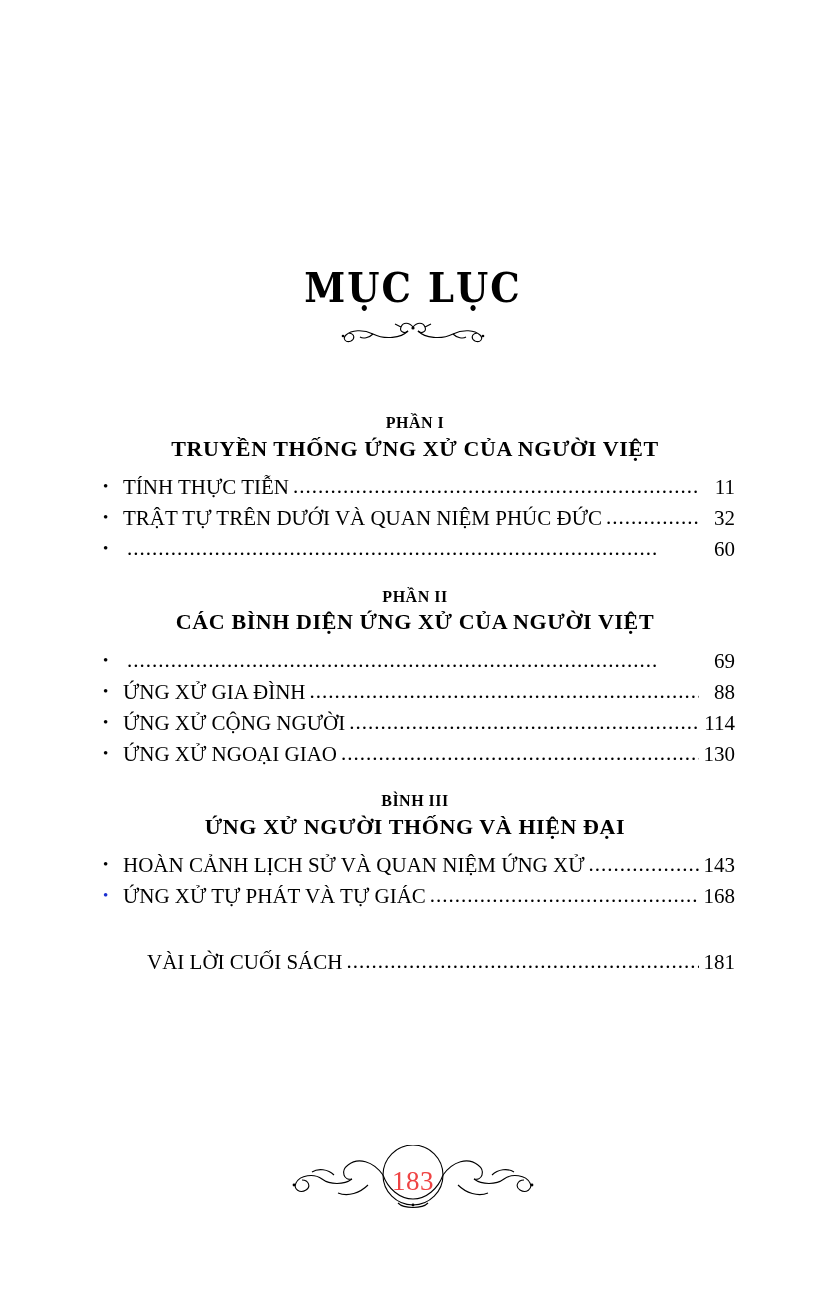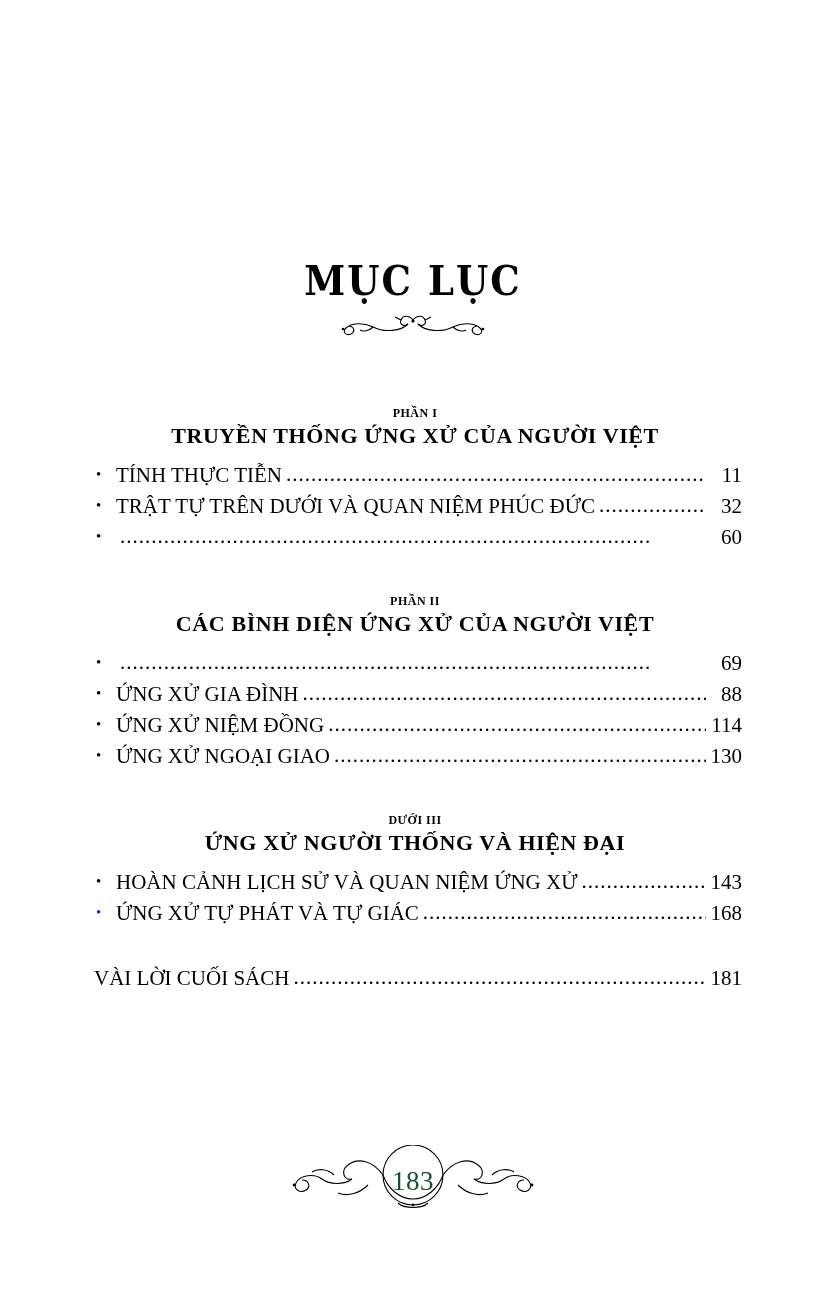--- a/index.html
+++ b/index.html
@@ -12,21 +12,21 @@
     height: 1292px;
     position: relative;
     font-family: "Liberation Serif", serif;
     color: #000000;
     overflow: hidden;
   }
 
   .page {
     position: absolute;
     inset: 0;
-    padding: 0;
+    padding: 7px;
   }
 
   
   .title-block {
     margin-top: 262px;
     text-align: center;
   }
   .title {
     font-family: "DejaVu Serif", serif;
     font-weight: bold;
@@ -44,30 +44,30 @@
     align-items: center;
     height: 30px;
   }
 
   
   .toc {
     margin-top: 66px;
     padding: 0 84px 0 88px;
   }
   .section + .section {
-    margin-top: 40px;
+    margin-top: 20px;
   }
   .section-head {
     text-align: center;
     line-height: 1.35;
   }
   .part-label {
     font-family: "Liberation Serif", serif;
     font-weight: bold;
-    font-size: 12px;
+    font-size: 16px;
     letter-spacing: 0.5px;
   }
   .part-title {
     font-family: "Liberation Serif", serif;
     font-weight: bold;
     font-size: 22px;
     letter-spacing: 0.6px;
   }
 
   .entries {
@@ -109,41 +109,42 @@
     white-space: nowrap;
     font-size: 21px;
     text-align: right;
     min-width: 34px;
   }
 
   
   .closing {
     margin-top: 34px;
     padding: 0 84px 0 88px;
+    margin-left: 46px;
   }
   .closing .entry {
     padding-left: 6px;
   }
 
   
   .footer {
     position: absolute;
     left: 0;
     right: 0;
     top: 1140px;
     display: flex;
     justify-content: center;
     align-items: center;
     height: 90px;
   }
   .footer-num {
     position: absolute;
     font-size: 27px;
     font-family: "Liberation Serif", serif;
-    color: #14532d;
+    color: #ef4444;
     top: 26px;
     letter-spacing: 0.5px;
   }
 </style>
 </head>
 <body>
 
 <div class="page">
 
   <div class="title-block">
@@ -209,36 +210,36 @@
           <span class="page-num">69</span>
         </div>
         <div class="entry">
           <span class="bullet">•</span>
           <span class="entry-text">ỨNG XỬ GIA ĐÌNH</span>
           <span class="dots">.....................................................................................</span>
           <span class="page-num">88</span>
         </div>
         <div class="entry">
           <span class="bullet">•</span>
-          <span class="entry-text">ỨNG XỬ NIỆM ĐỒNG</span>
+          <span class="entry-text">ỨNG XỬ CỘNG NGƯỜI</span>
           <span class="dots">.....................................................................................</span>
           <span class="page-num">114</span>
         </div>
         <div class="entry">
           <span class="bullet">•</span>
           <span class="entry-text">ỨNG XỬ NGOẠI GIAO</span>
           <span class="dots">.....................................................................................</span>
           <span class="page-num">130</span>
         </div>
       </div>
     </div>
 
     <div class="section">
       <div class="section-head">
-        <div class="part-label">DƯỚI III</div>
+        <div class="part-label">BÌNH III</div>
         <div class="part-title">ỨNG XỬ NGƯỜI THỐNG VÀ HIỆN ĐẠI</div>
       </div>
       <div class="entries">
         <div class="entry">
           <span class="bullet">•</span>
           <span class="entry-text">HOÀN CẢNH LỊCH SỬ VÀ QUAN NIỆM ỨNG XỬ</span>
           <span class="dots">.....................................................................................</span>
           <span class="page-num">143</span>
         </div>
         <div class="entry">

